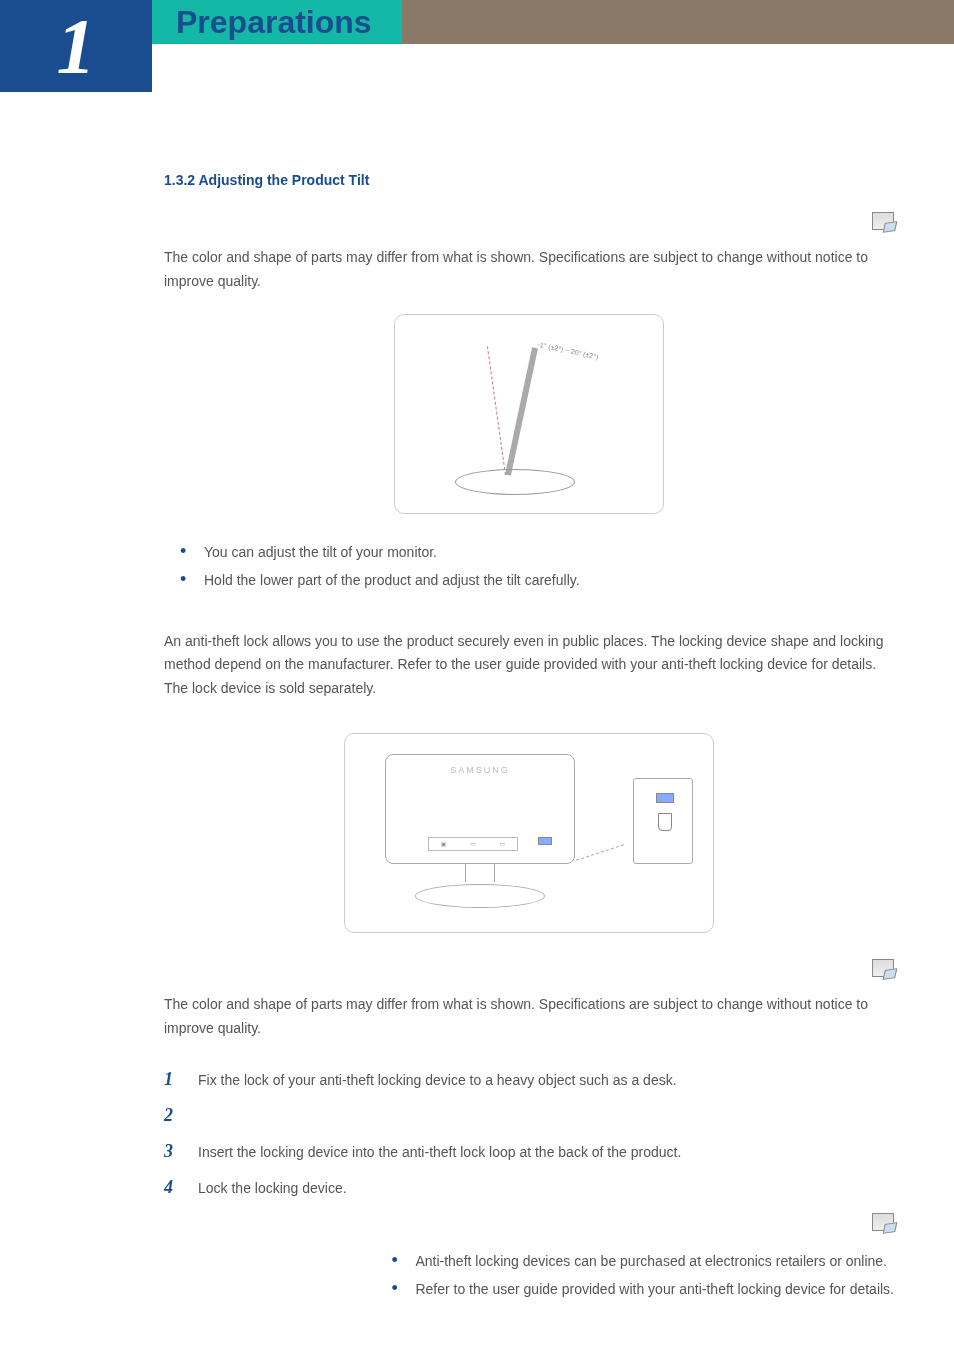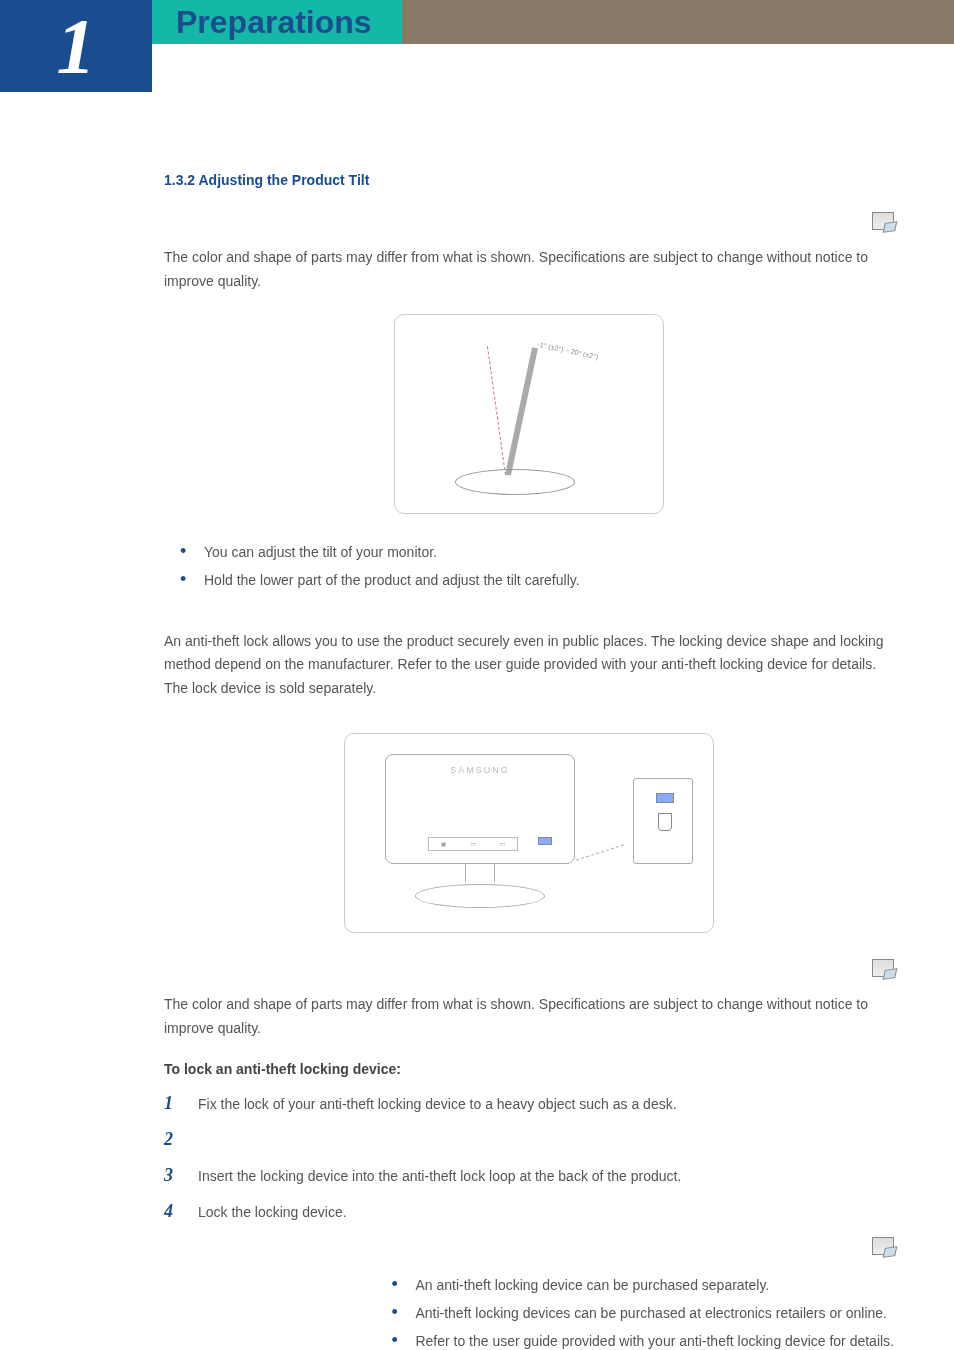--- a/index.html
+++ b/index.html
@@ -107,21 +107,20 @@
       <div class="zoom-slot"></div>
       <div class="zoom-lock"></div>
     </div>
   </div>
 
   <div class="note-row">
     <div class="note-icon"></div>
     <p class="body-text">The color and shape of parts may differ from what is shown. Specifications are subject to change without notice to improve quality.</p>
   </div>
 
-  <p class="subhead">To lock an anti-theft locking device:</p>
 
   <ol class="num-list">
     <li>
         <span class="num">1</span>
         <span>Fix the lock of your anti-theft locking device to a heavy object such as a desk.</span>
       </li>
     <li>
         <span class="num">2</span>
       </li>
     <li>
@@ -130,19 +129,18 @@
       </li>
     <li>
         <span class="num">4</span>
         <span>Lock the locking device.</span>
       </li>
   </ol>
 
   <div class="note-row" style="margin-top:6px;">
     <div class="note-icon"></div>
     <ul class="bullet-list" style="padding-left:24px; margin-bottom:0;">
-      <li>An anti-theft locking device can be purchased separately.</li>
       <li>Anti-theft locking devices can be purchased at electronics retailers or online.</li>
       <li>Refer to the user guide provided with your anti-theft locking device for details.</li>
     </ul>
   </div>
 
 </div>
 
 </body></html>

